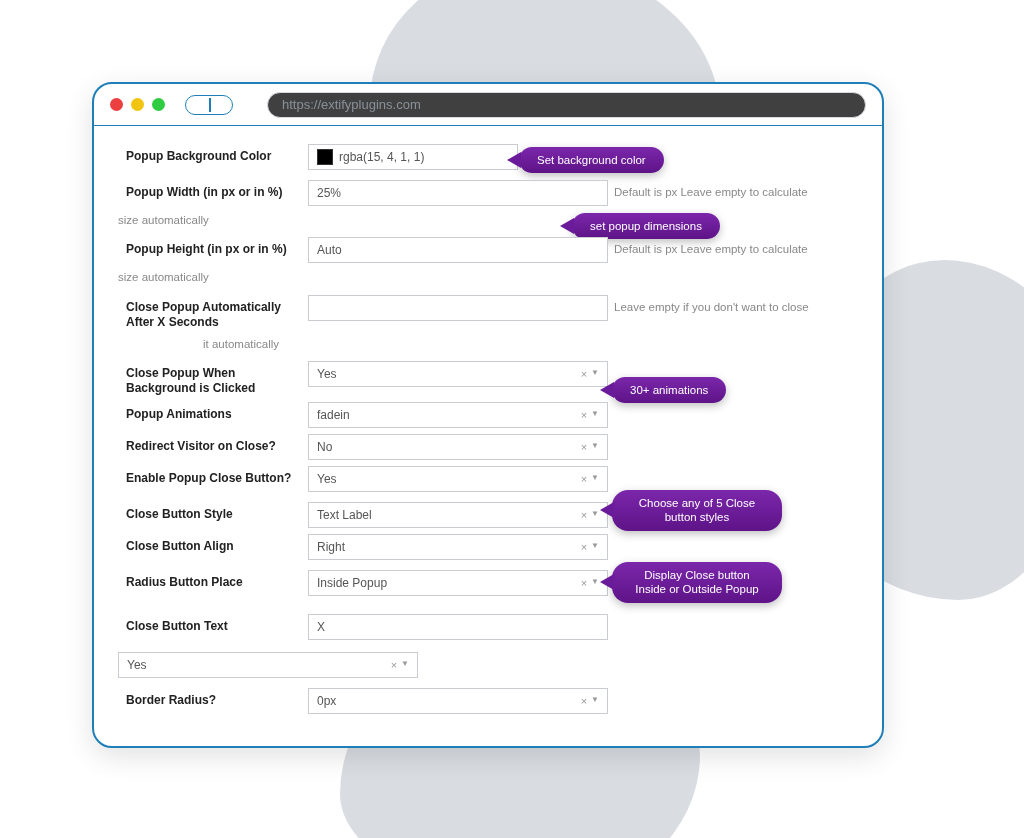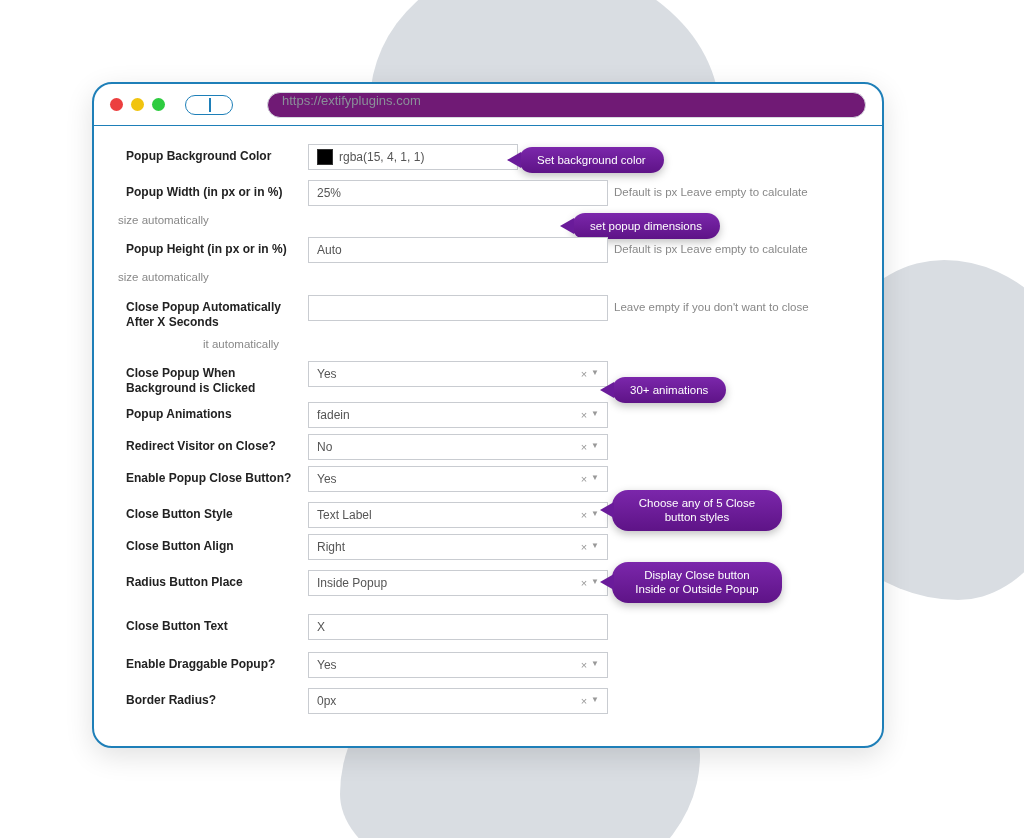--- a/index.html
+++ b/index.html
@@ -57,25 +57,25 @@
     position: relative;
   }
   .pill::after {
     content:"";
     position:absolute; left:50%; top:2px; bottom:2px;
     width:1.5px; background:#1e7fb8;
   }
   .url-bar {
     flex: 1;
     height: 26px;
-    background: #701a75;
+    background: #404040;
     border: 1px solid #d6dadf;
     border-radius: 14px;
     display: flex;
-    align-items: flex-start;
+    align-items: center;
     padding: 0 14px;
     font-size: 13px;
     color: #8a9099;
     margin-left: 20px;
   }
 
   .content {
     flex: 1;
     padding: 18px 24px 22px 24px;
     font-size: 12px;
@@ -355,21 +355,20 @@
     <div class="row" style="margin-top:18px;justify-content:center;">
       <div class="lbl">Close Button Text</div>
       <div class="field-col">
         <div class="inp">
           <span>X</span>
         </div>
       </div>
     </div>
 
     <div class="row" style="margin-top:12px;">
-      <div class="lbl">Enable Draggable Popup?</div>
       <div class="field-col">
         <div class="sel">
           <span>Yes</span>
           <span class="caret">
               <span class="x">×</span>
               <span class="tri">▼</span>
             </span>
         </div>
       </div>
     </div>

